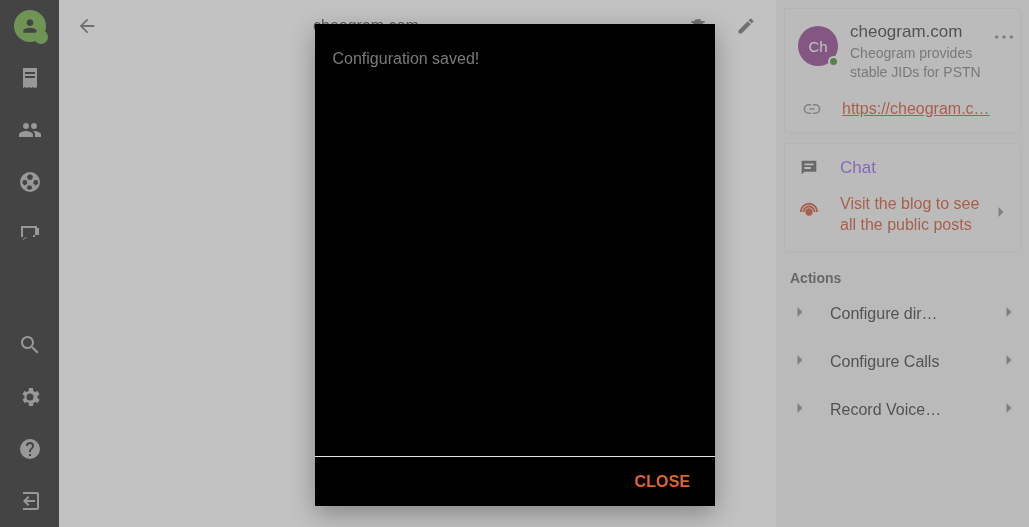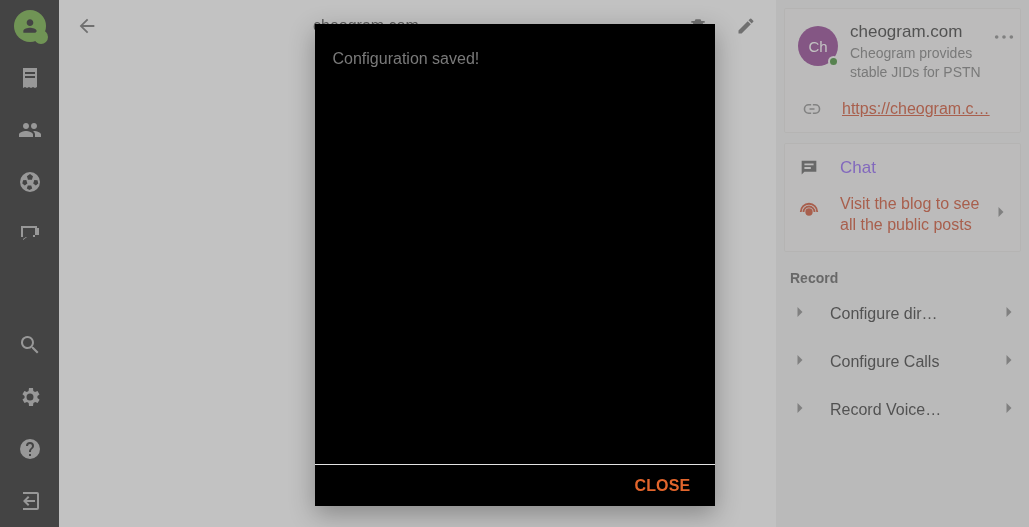--- a/index.html
+++ b/index.html
@@ -105,21 +105,21 @@
   .modal {
     margin-top:24px;
     width:400px; height:482px;
     background:#000000;
     box-shadow:0 8px 24px rgba(0,0,0,.3);
     display:flex; flex-direction:column;
   }
   .modal-body { flex:1; padding:26px 18px; font-size:16px; color:#7a7a7a; }
   .modal-footer {
     border-top:1px solid #e2e2e2;
-    height:42px; display:flex; align-items:center; justify-content:flex-end;
+    height:50px; display:flex; align-items:center; justify-content:flex-end;
     padding:0 24px;
   }
   .modal-close {
     color:#e2652c; font-size:16px; font-weight:700; letter-spacing:.2px;
     background:none; border:none; cursor:pointer;
   }
 
   
 </style>
 </head>
@@ -241,21 +241,21 @@
         <div class="ico"><svg viewBox="0 0 24 24">
               <path d="M12 8a4 4 0 00-4 4 4 4 0 004 4 4 4 0 004-4 4 4 0 00-4-4zm0-6a10 10 0 00-10 10h2a8 8 0 0116 0h2A10 10 0 0012 2zm0 3a7 7 0 00-7 7h2a5 5 0 0110 0h2a7 7 0 00-7-7z"></path>
             </svg></div>
         <div class="txt">Visit the blog to see all the public posts</div>
         <div class="chev"><svg viewBox="0 0 24 24">
               <path d="M9 6l6 6-6 6z"></path>
             </svg></div>
       </div>
     </div>
 
-    <div class="section-label">Record</div>
+    <div class="section-label">Actions</div>
 
     <div class="action-row">
       <div class="ico"><svg viewBox="0 0 24 24">
             <path d="M9 6l6 6-6 6z"></path>
           </svg></div>
       <div class="lbl">Configure dir…</div>
       <div class="chev"><svg viewBox="0 0 24 24">
             <path d="M9 6l6 6-6 6z"></path>
           </svg></div>
     </div>

